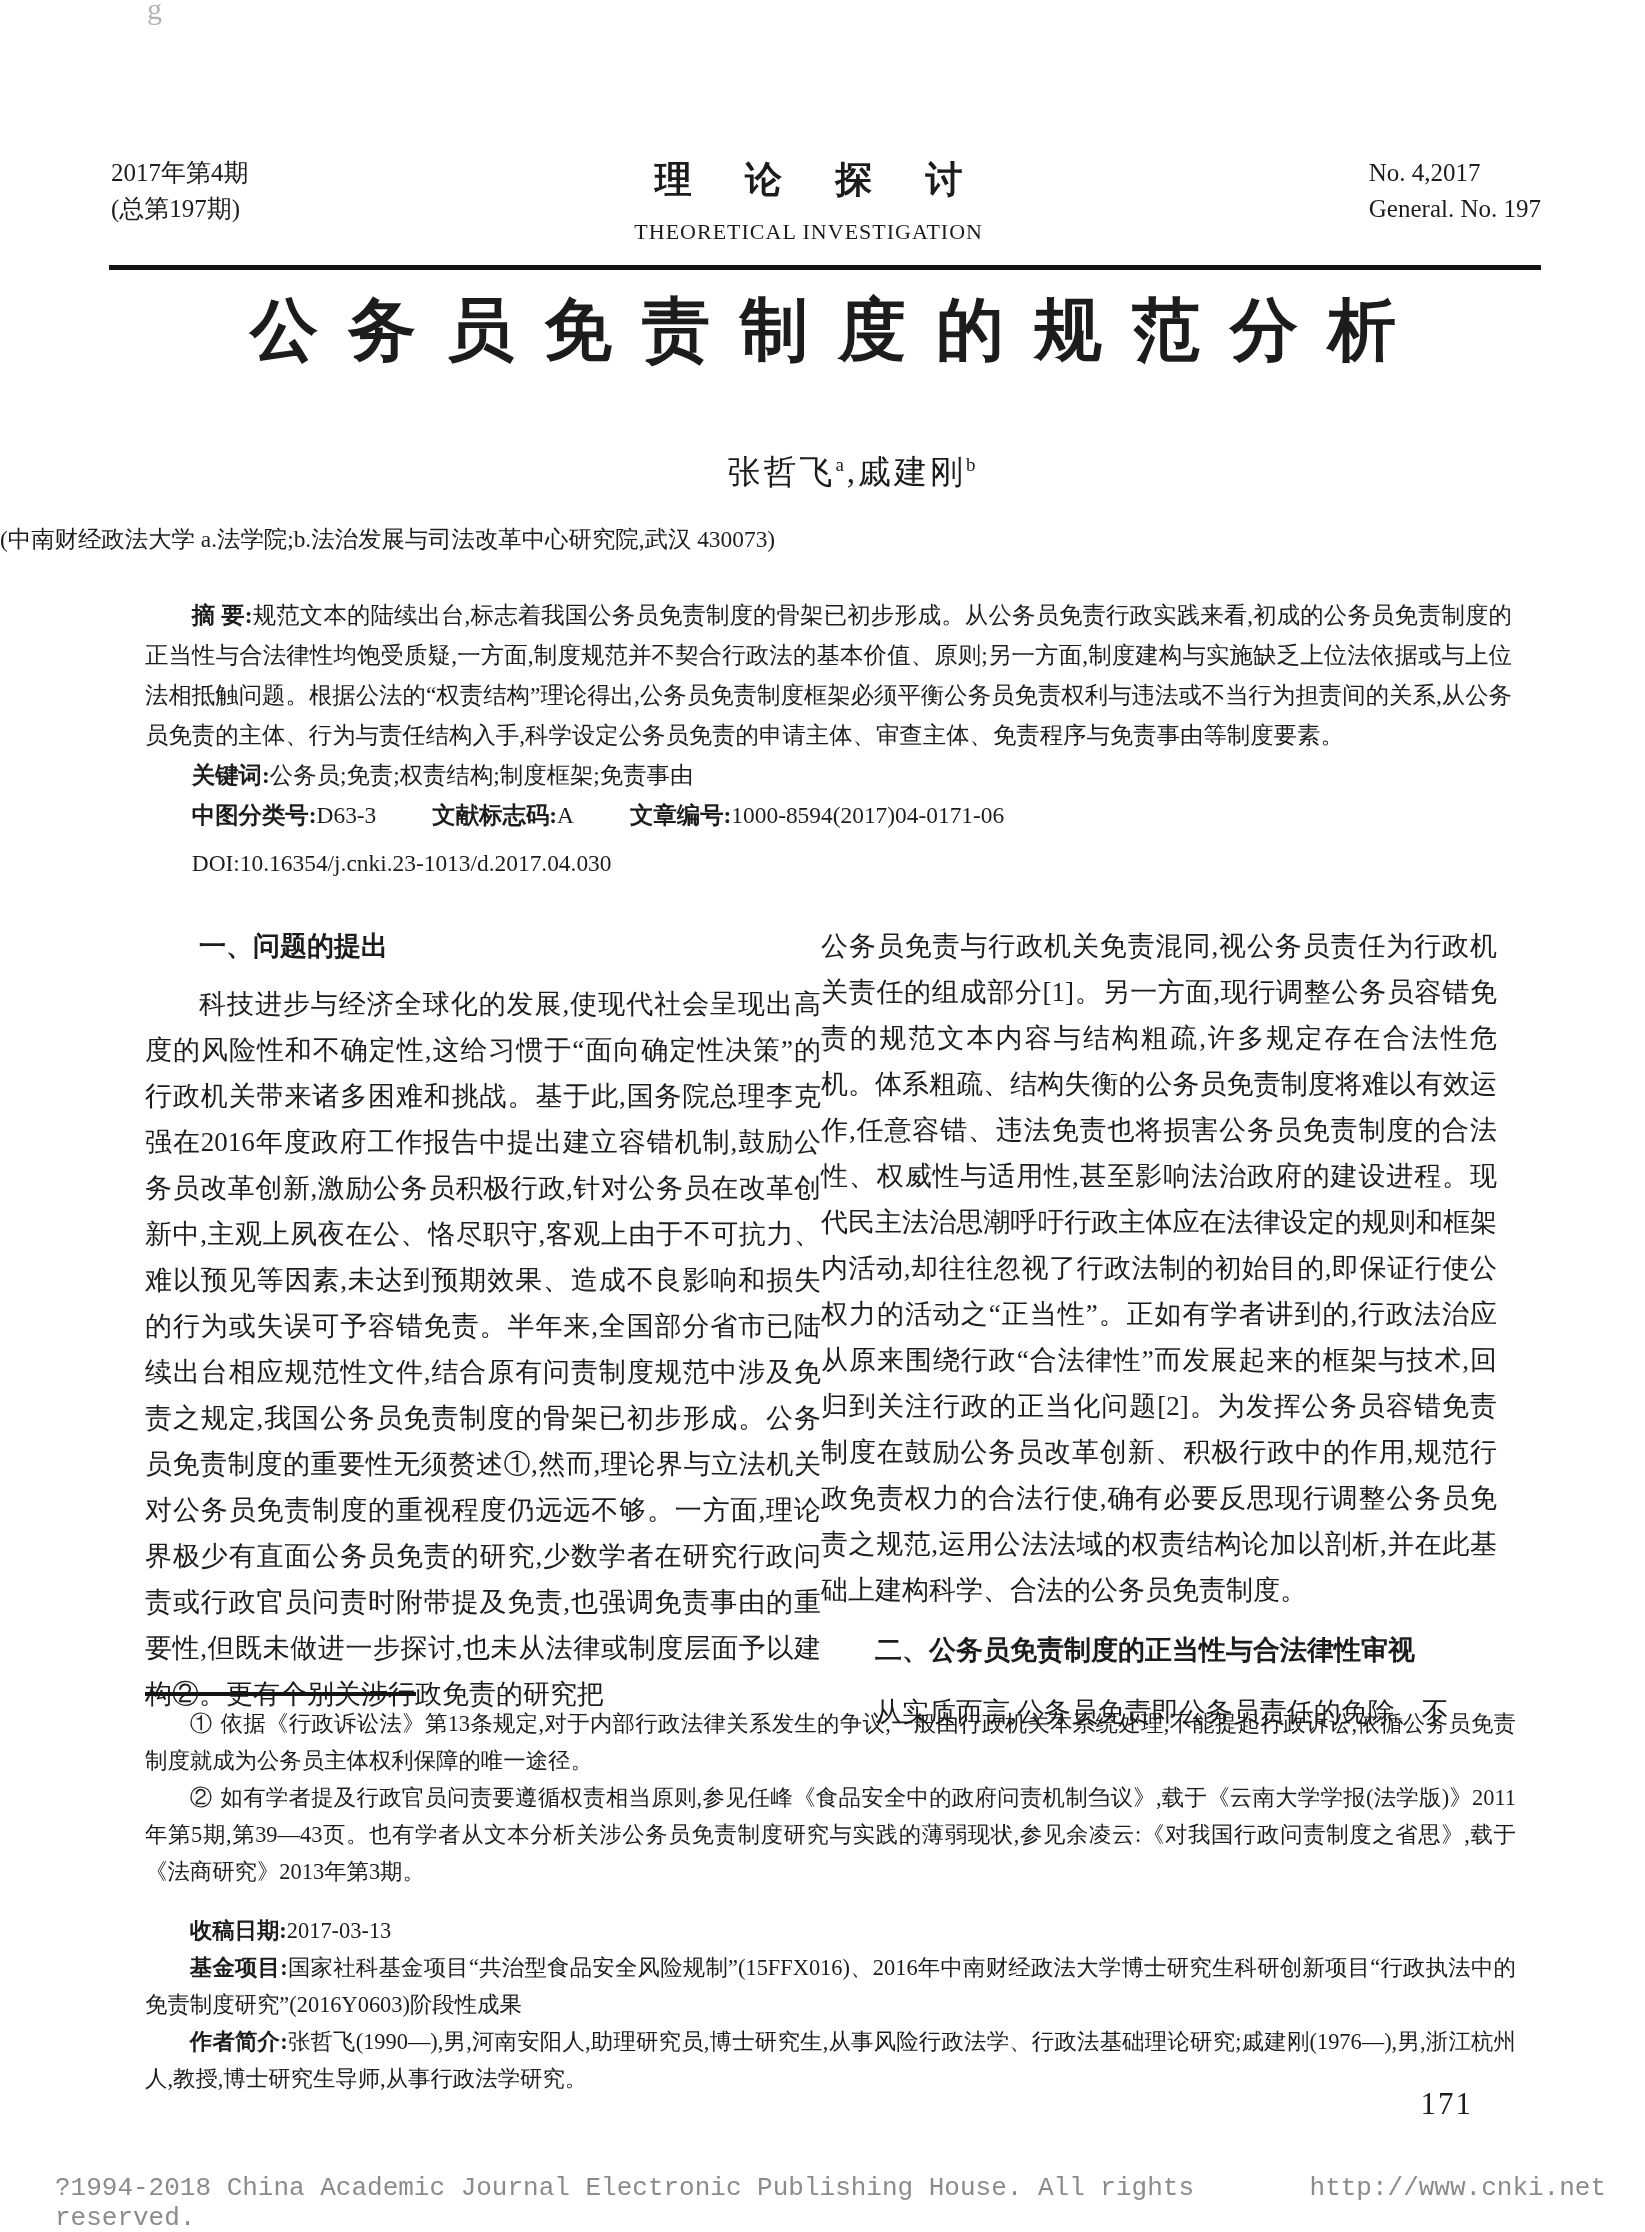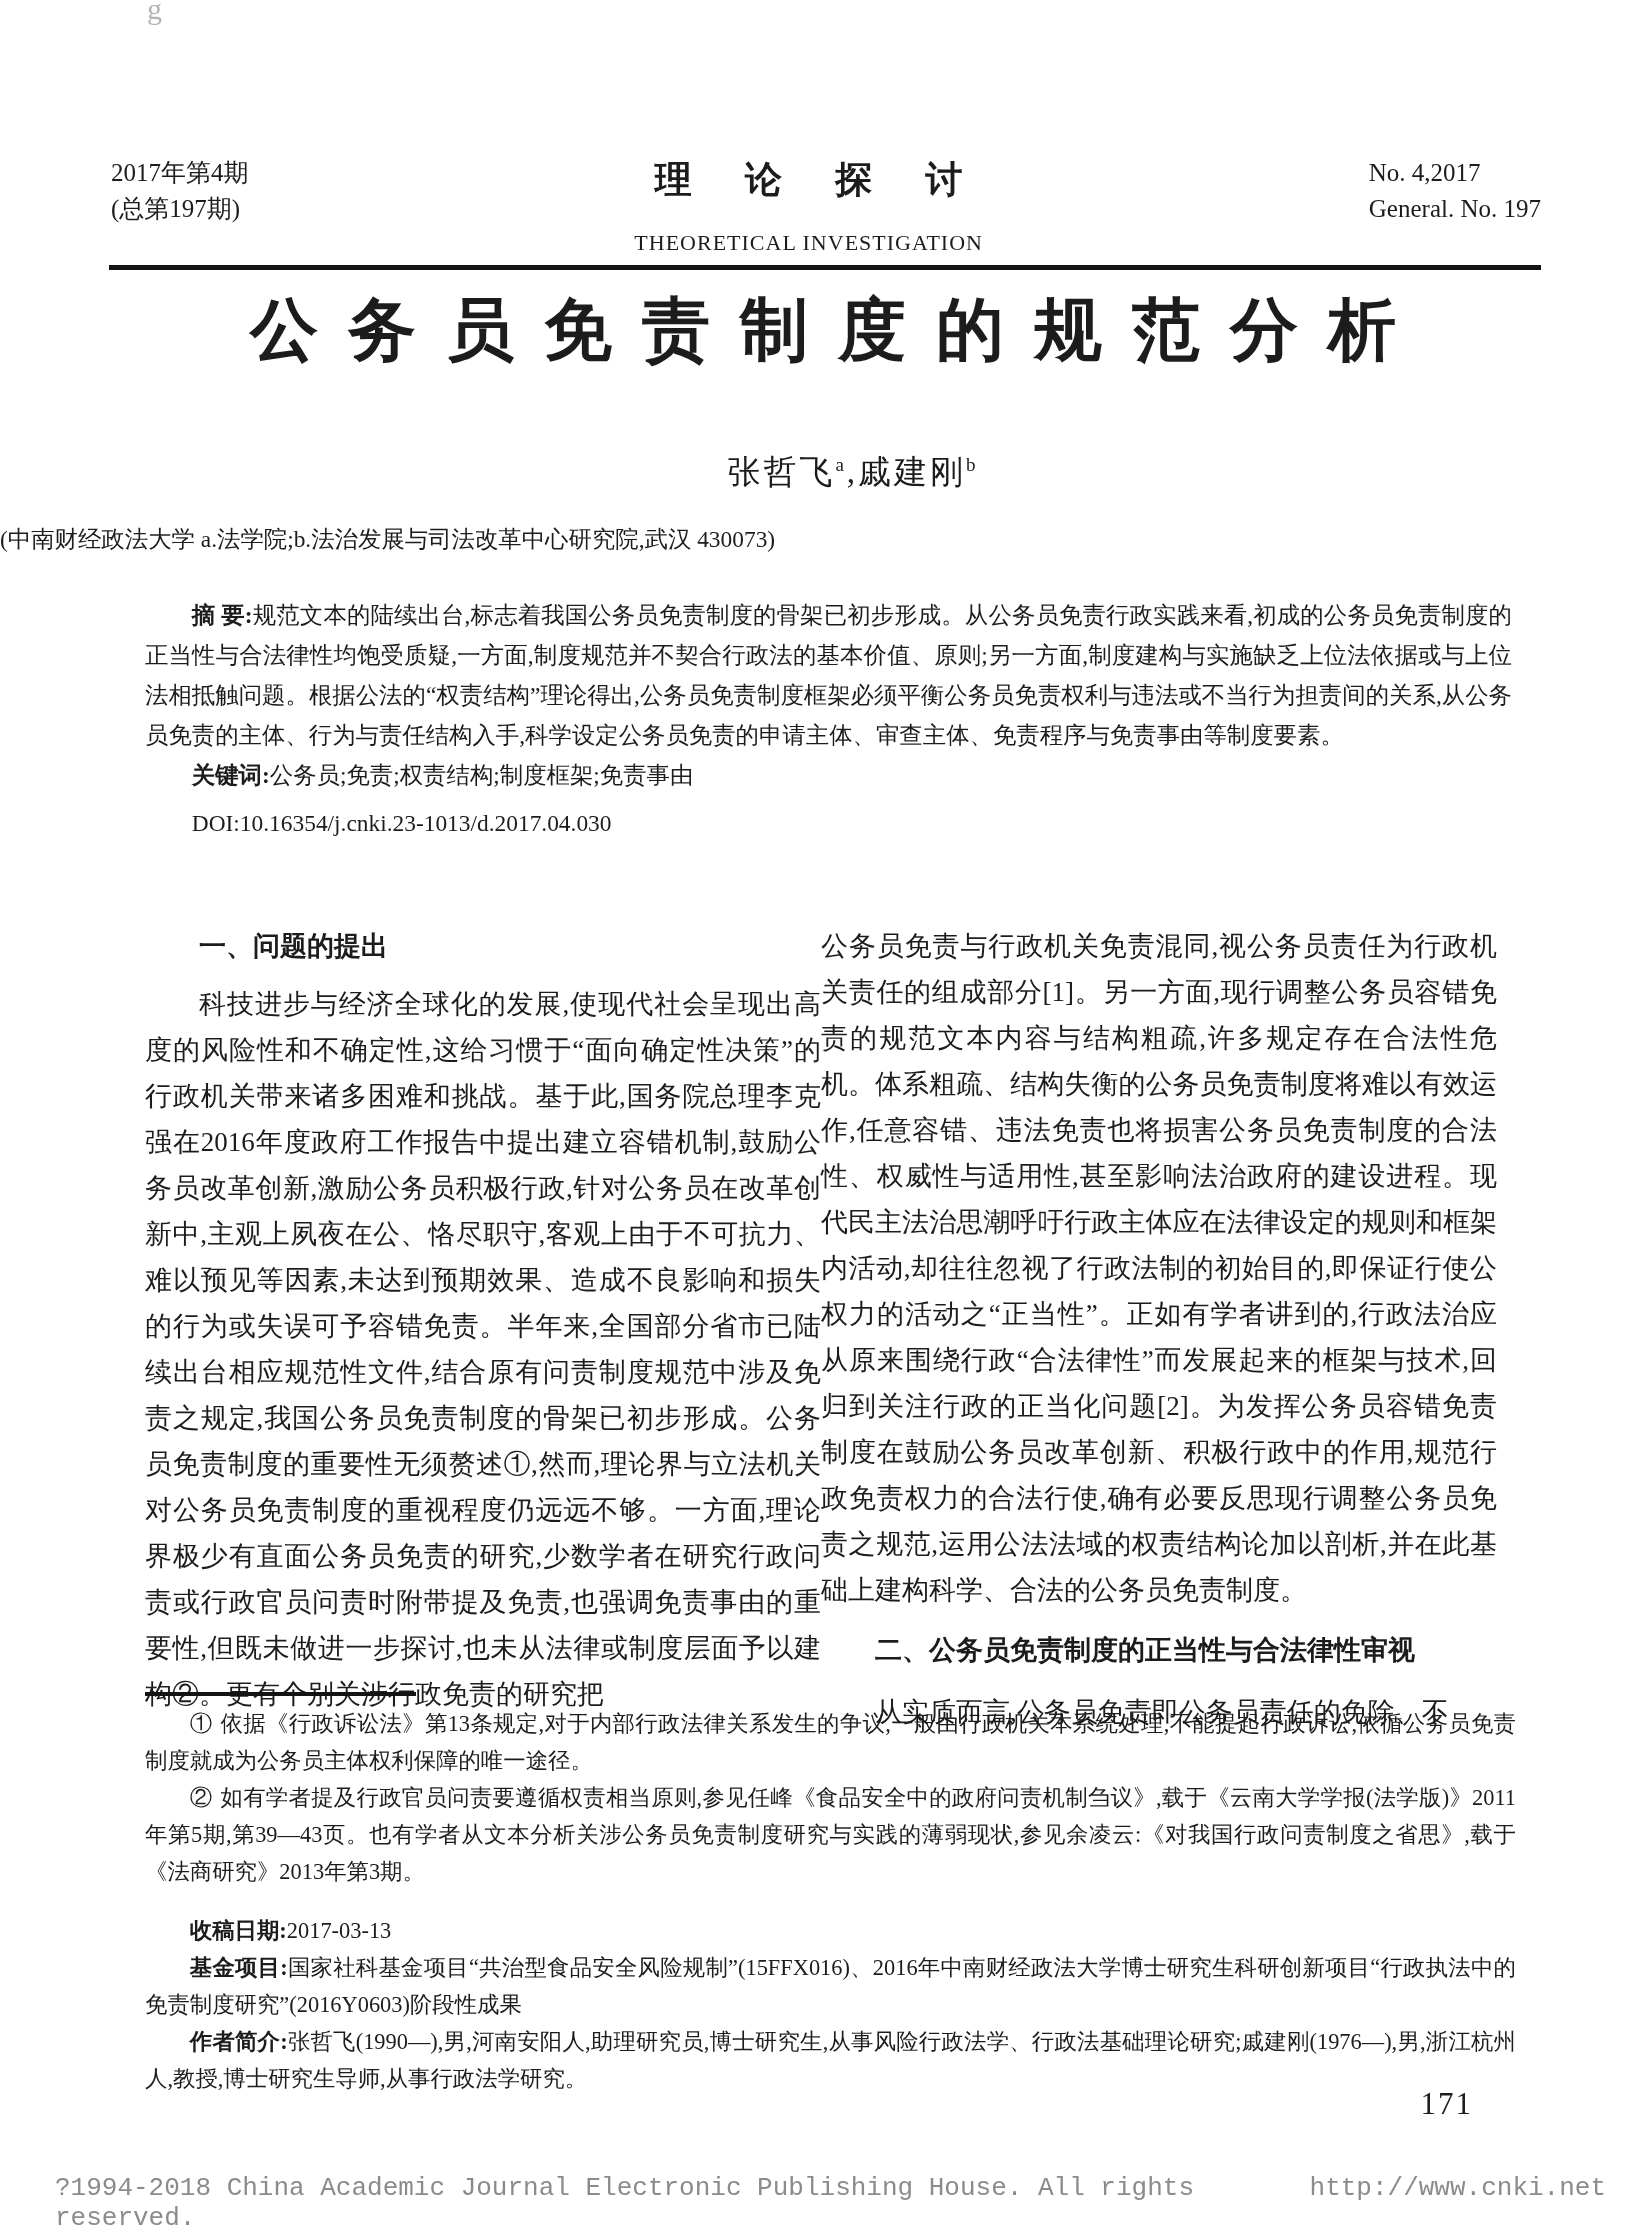--- a/index.html
+++ b/index.html
@@ -12,21 +12,21 @@
     font-family:"Liberation Serif","DejaVu Serif",serif;
     color:#1c1c1c;
     overflow:hidden;
   }
   .artifact{position:absolute;top:-8px;left:147px;color:#b4b4b4;font-size:30px;}
   
   .header{position:absolute;top:155px;left:111px;right:105px;display:flex;justify-content:space-between;align-items:flex-start;}
   .h-left{font-size:25px;line-height:36px;}
   .h-center{text-align:center;}
   .h-center .cn{font-size:37px;letter-spacing:22px;text-indent:22px;font-weight:bold;}
-  .h-center .en{font-size:22px;letter-spacing:1px;margin-top:25px;}
+  .h-center .en{font-size:22px;letter-spacing:1px;margin-top:14px;}
   .h-right{font-size:25px;line-height:36px;text-align:left;}
   .rule{position:absolute;top:265px;left:109px;right:105px;height:5px;background:#141414;}
   
   .title{position:absolute;top:285px;left:0;width:100%;margin:0;text-align:center;
          font-size:68px;font-weight:bold;letter-spacing:30px;text-indent:30px;}
   .authors{position:absolute;top:450px;left:0;width:100%;text-align:center;font-size:33px;letter-spacing:3px;margin-left:30px;}
   .authors sup{font-size:19px;}
   .affil{position:absolute;top:523px;left:0;width:100%;text-align:left;font-size:23.4px;}
   
   .abstract-block{position:absolute;top:595px;left:145px;width:1367px;}
@@ -79,20 +79,23 @@
 
   <div class="authors">
     <span>张哲飞</span><sup>a</sup><span>,</span><span>戚建刚</span><sup>b</sup>
   </div>
 
   <div class="affil">(中南财经政法大学 a.法学院;b.法治发展与司法改革中心研究院,武汉 430073)</div>
 
   <div class="abstract-block">
     <p><span class="blabel">摘  要:</span><span>规范文本的陆续出台,标志着我国公务员免责制度的骨架已初步形成。从公务员免责行政实践来看,初成的公务员免责制度的正当性与合法律性均饱受质疑,一方面,制度规范并不契合行政法的基本价值、原则;另一方面,制度建构与实施缺乏上位法依据或与上位法相抵触问题。根据公法的“权责结构”理论得出,公务员免责制度框架必须平衡公务员免责权利与违法或不当行为担责间的关系,从公务员免责的主体、行为与责任结构入手,科学设定公务员免责的申请主体、审查主体、免责程序与免责事由等制度要素。</span></p>
     <p><span class="blabel">关键词:</span><span>公务员;免责;权责结构;制度框架;免责事由</span></p>
+    <p>
+      <span class="blabel">中图分类号:</span><span class="mval">D63-3</span><span class="blabel">文献标志码:</span><span class="mval">A</span><span class="blabel">文章编号:</span><span>1000-8594(2017)04-0171-06</span>
+    </p>
     <p class="doi">DOI:10.16354/j.cnki.23-1013/d.2017.04.030</p>
   </div>
 
   <div class="columns">
     <div class="col">
       <h3 class="sec">一、问题的提出</h3>
       <p>科技进步与经济全球化的发展,使现代社会呈现出高度的风险性和不确定性,这给习惯于“面向确定性决策”的行政机关带来诸多困难和挑战。基于此,国务院总理李克强在2016年度政府工作报告中提出建立容错机制,鼓励公务员改革创新,激励公务员积极行政,针对公务员在改革创新中,主观上夙夜在公、恪尽职守,客观上由于不可抗力、难以预见等因素,未达到预期效果、造成不良影响和损失的行为或失误可予容错免责。半年来,全国部分省市已陆续出台相应规范性文件,结合原有问责制度规范中涉及免责之规定,我国公务员免责制度的骨架已初步形成。公务员免责制度的重要性无须赘述①,然而,理论界与立法机关对公务员免责制度的重视程度仍远远不够。一方面,理论界极少有直面公务员免责的研究,少数学者在研究行政问责或行政官员问责时附带提及免责,也强调免责事由的重要性,但既未做进一步探讨,也未从法律或制度层面予以建构②。更有个别关涉行政免责的研究把</p>
     </div>
     <div class="col">
       <p class="noindent">公务员免责与行政机关免责混同,视公务员责任为行政机关责任的组成部分[1]。另一方面,现行调整公务员容错免责的规范文本内容与结构粗疏,许多规定存在合法性危机。体系粗疏、结构失衡的公务员免责制度将难以有效运作,任意容错、违法免责也将损害公务员免责制度的合法性、权威性与适用性,甚至影响法治政府的建设进程。现代民主法治思潮呼吁行政主体应在法律设定的规则和框架内活动,却往往忽视了行政法制的初始目的,即保证行使公权力的活动之“正当性”。正如有学者讲到的,行政法治应从原来围绕行政“合法律性”而发展起来的框架与技术,回归到关注行政的正当化问题[2]。为发挥公务员容错免责制度在鼓励公务员改革创新、积极行政中的作用,规范行政免责权力的合法行使,确有必要反思现行调整公务员免责之规范,运用公法法域的权责结构论加以剖析,并在此基础上建构科学、合法的公务员免责制度。</p>

